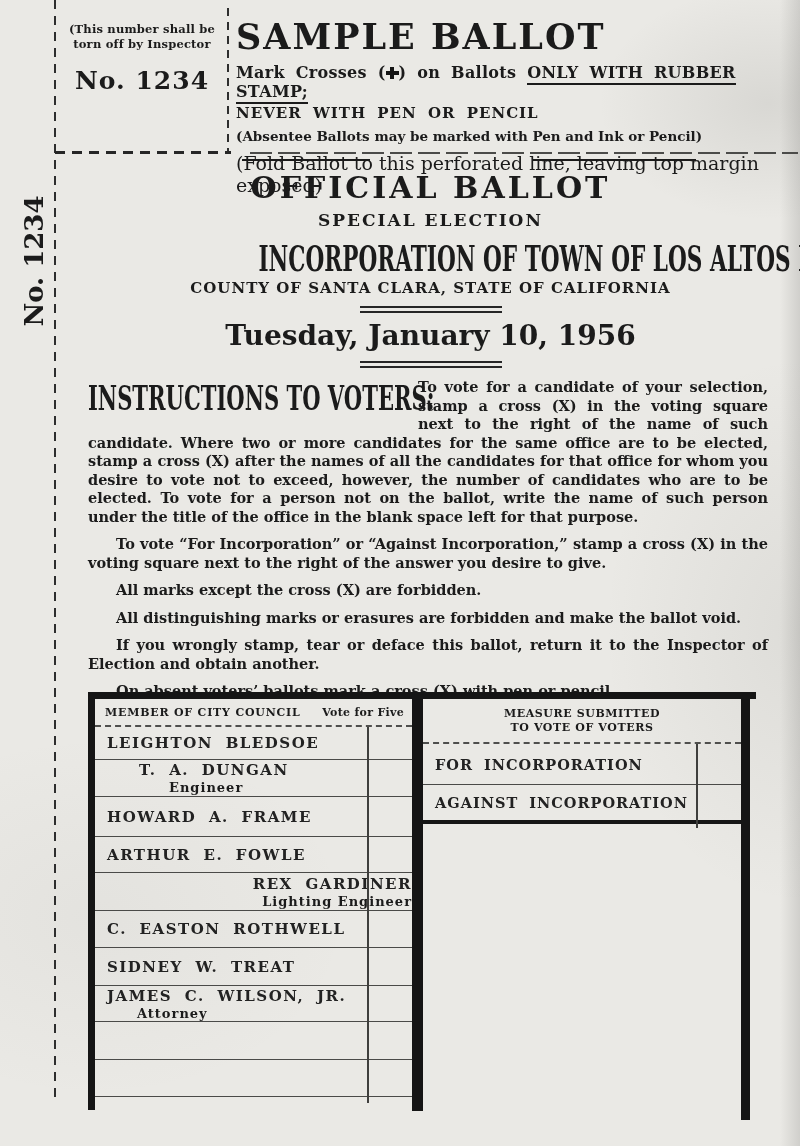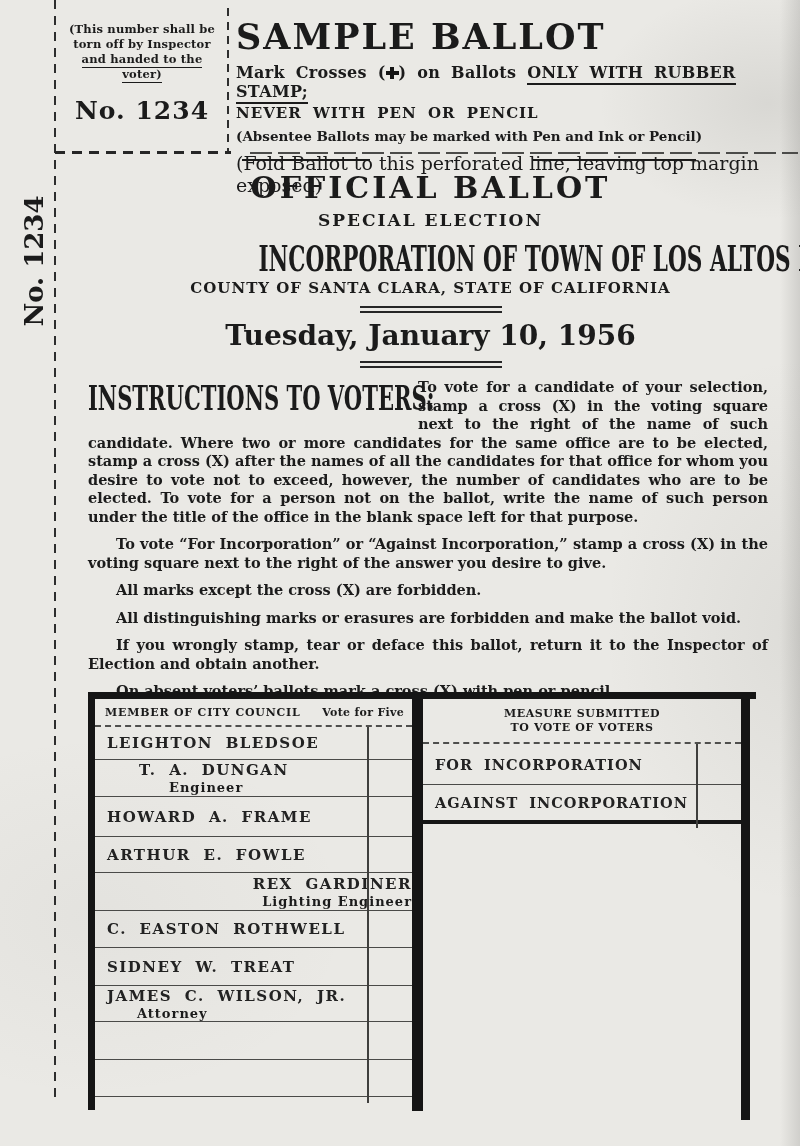--- a/index.html
+++ b/index.html
@@ -95,21 +95,20 @@
 
   <div class="abs perf-v"></div>
   <div class="abs stub-perf-right"></div>
   <div class="abs stub-perf-bottom"></div>
   <div class="abs fold-perf"></div>
 
   <div class="abs stub">
     <div class="stub-note">
       <div>(This number shall be</div>
       <div>torn off by Inspector</div>
-      <div><span class="u">and handed to the voter)</span></div>
     </div>
     <div class="stub-number">No. 1234</div>
   </div>
 
   <div class="abs side-number">No. 1234</div>
 
   <div class="abs sample">
     <div class="sample-title">SAMPLE BALLOT</div>
     <div class="mark-line">
       <span>Mark Crosses (</span><span class="cross"></span><span>) on Ballots </span><span class="u">ONLY WITH RUBBER STAMP;</span>

